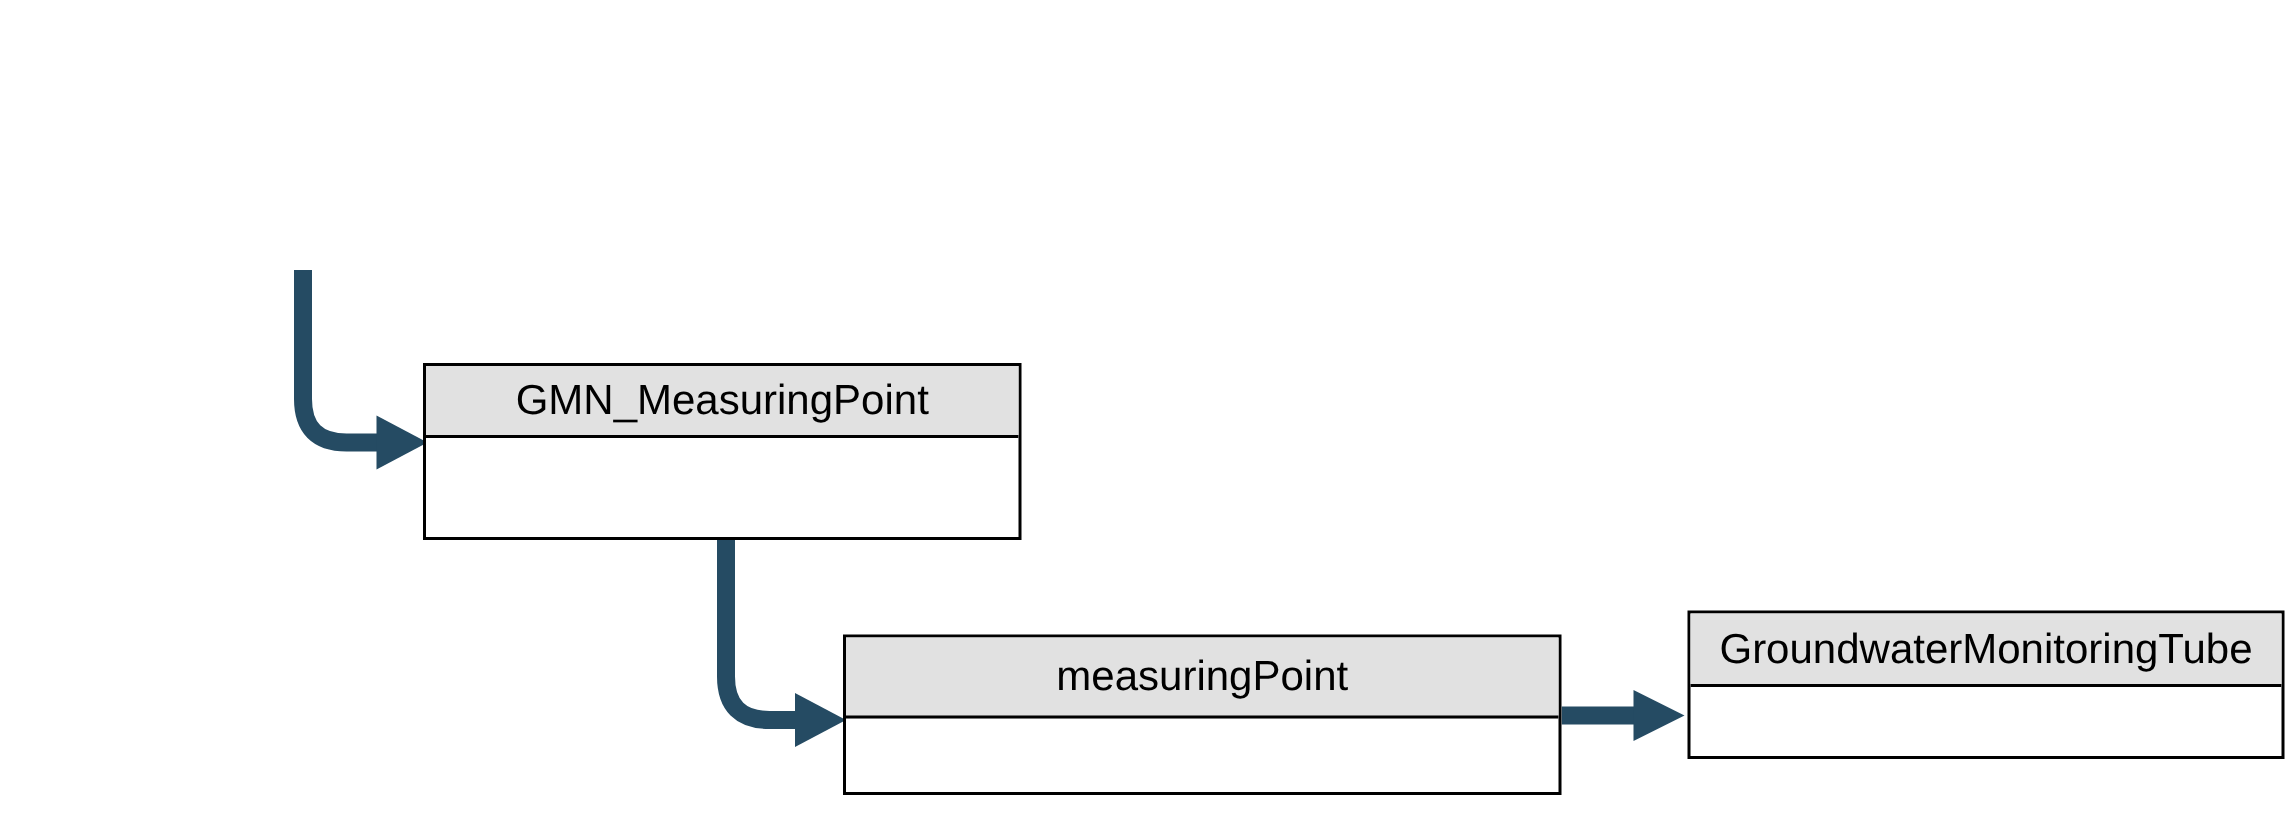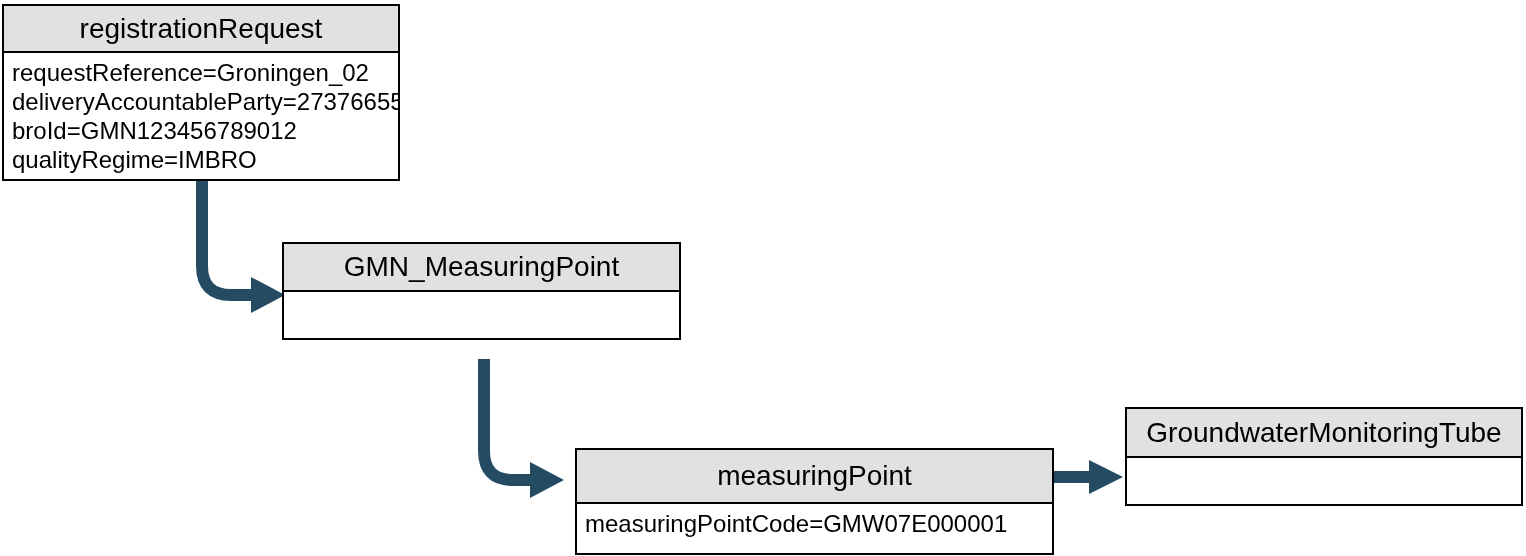--- a/index.html
+++ b/index.html
@@ -56,23 +56,23 @@
     line-height: 29px;
     white-space: nowrap;
     overflow: hidden;
   }
   .attr-line {
     white-space: nowrap;
   }
   
   #node-registration-request { left: 2px;    top: 4px;   width: 398px; height: 177px; }
   #node-registration-request .node-header { height: 45px; }
-  #node-gmn-measuring-point  { left: 282px;  top: 242px; width: 399px; height: 98px; }
+  #node-gmn-measuring-point  { left: 282px;  top: 242px; width: 399px; height: 118px; }
   #node-gmn-measuring-point .node-header  { height: 46px; }
-  #node-measuring-point      { left: 562px;  top: 448px; width: 479px; height: 107px; margin-left: 13px; }
+  #node-measuring-point      { left: 562px;  top: 423px; width: 479px; height: 107px; }
   #node-measuring-point .node-header      { height: 52px; }
   #node-groundwater-monitoring-tube { left: 1125px; top: 407px; width: 398px; height: 99px; }
   #node-groundwater-monitoring-tube .node-header { height: 47px; }
 </style>
 </head>
 <body>
 
 <div class="canvas">
 
   <svg class="connector-layer" viewBox="0 0 1526 556" xmlns="http://www.w3.org/2000/svg">
@@ -83,38 +83,26 @@
     <g>
       <path class="edge-line" d="M 484 359 L 484 451 Q 484 480 513 480 L 531 480"></path>
       <polygon class="edge-arrowhead" points="530,462 530,498 564,480"></polygon>
     </g>
     <g>
       <path class="edge-line" d="M 1041 477 L 1091 477"></path>
       <polygon class="edge-arrowhead" points="1089,460 1089,494 1123,477"></polygon>
     </g>
   </svg>
 
-  <div class="node" id="node-registration-request">
-    <div class="node-header">registrationRequest</div>
-    <div class="node-body">
-      <div class="attr-line">requestReference=Groningen_02</div>
-      <div class="attr-line">deliveryAccountableParty=27376655</div>
-      <div class="attr-line">broId=GMN123456789012</div>
-      <div class="attr-line">qualityRegime=IMBRO</div>
-    </div>
-  </div>
 
   <div class="node" id="node-gmn-measuring-point">
     <div class="node-header">GMN_MeasuringPoint</div>
   </div>
 
   <div class="node" id="node-measuring-point">
     <div class="node-header">measuringPoint</div>
-    <div class="node-body">
-      <div class="attr-line">measuringPointCode=GMW07E000001</div>
-    </div>
   </div>
 
   <div class="node" id="node-groundwater-monitoring-tube">
     <div class="node-header">GroundwaterMonitoringTube</div>
   </div>
 
 </div>
 
 </body></html>

